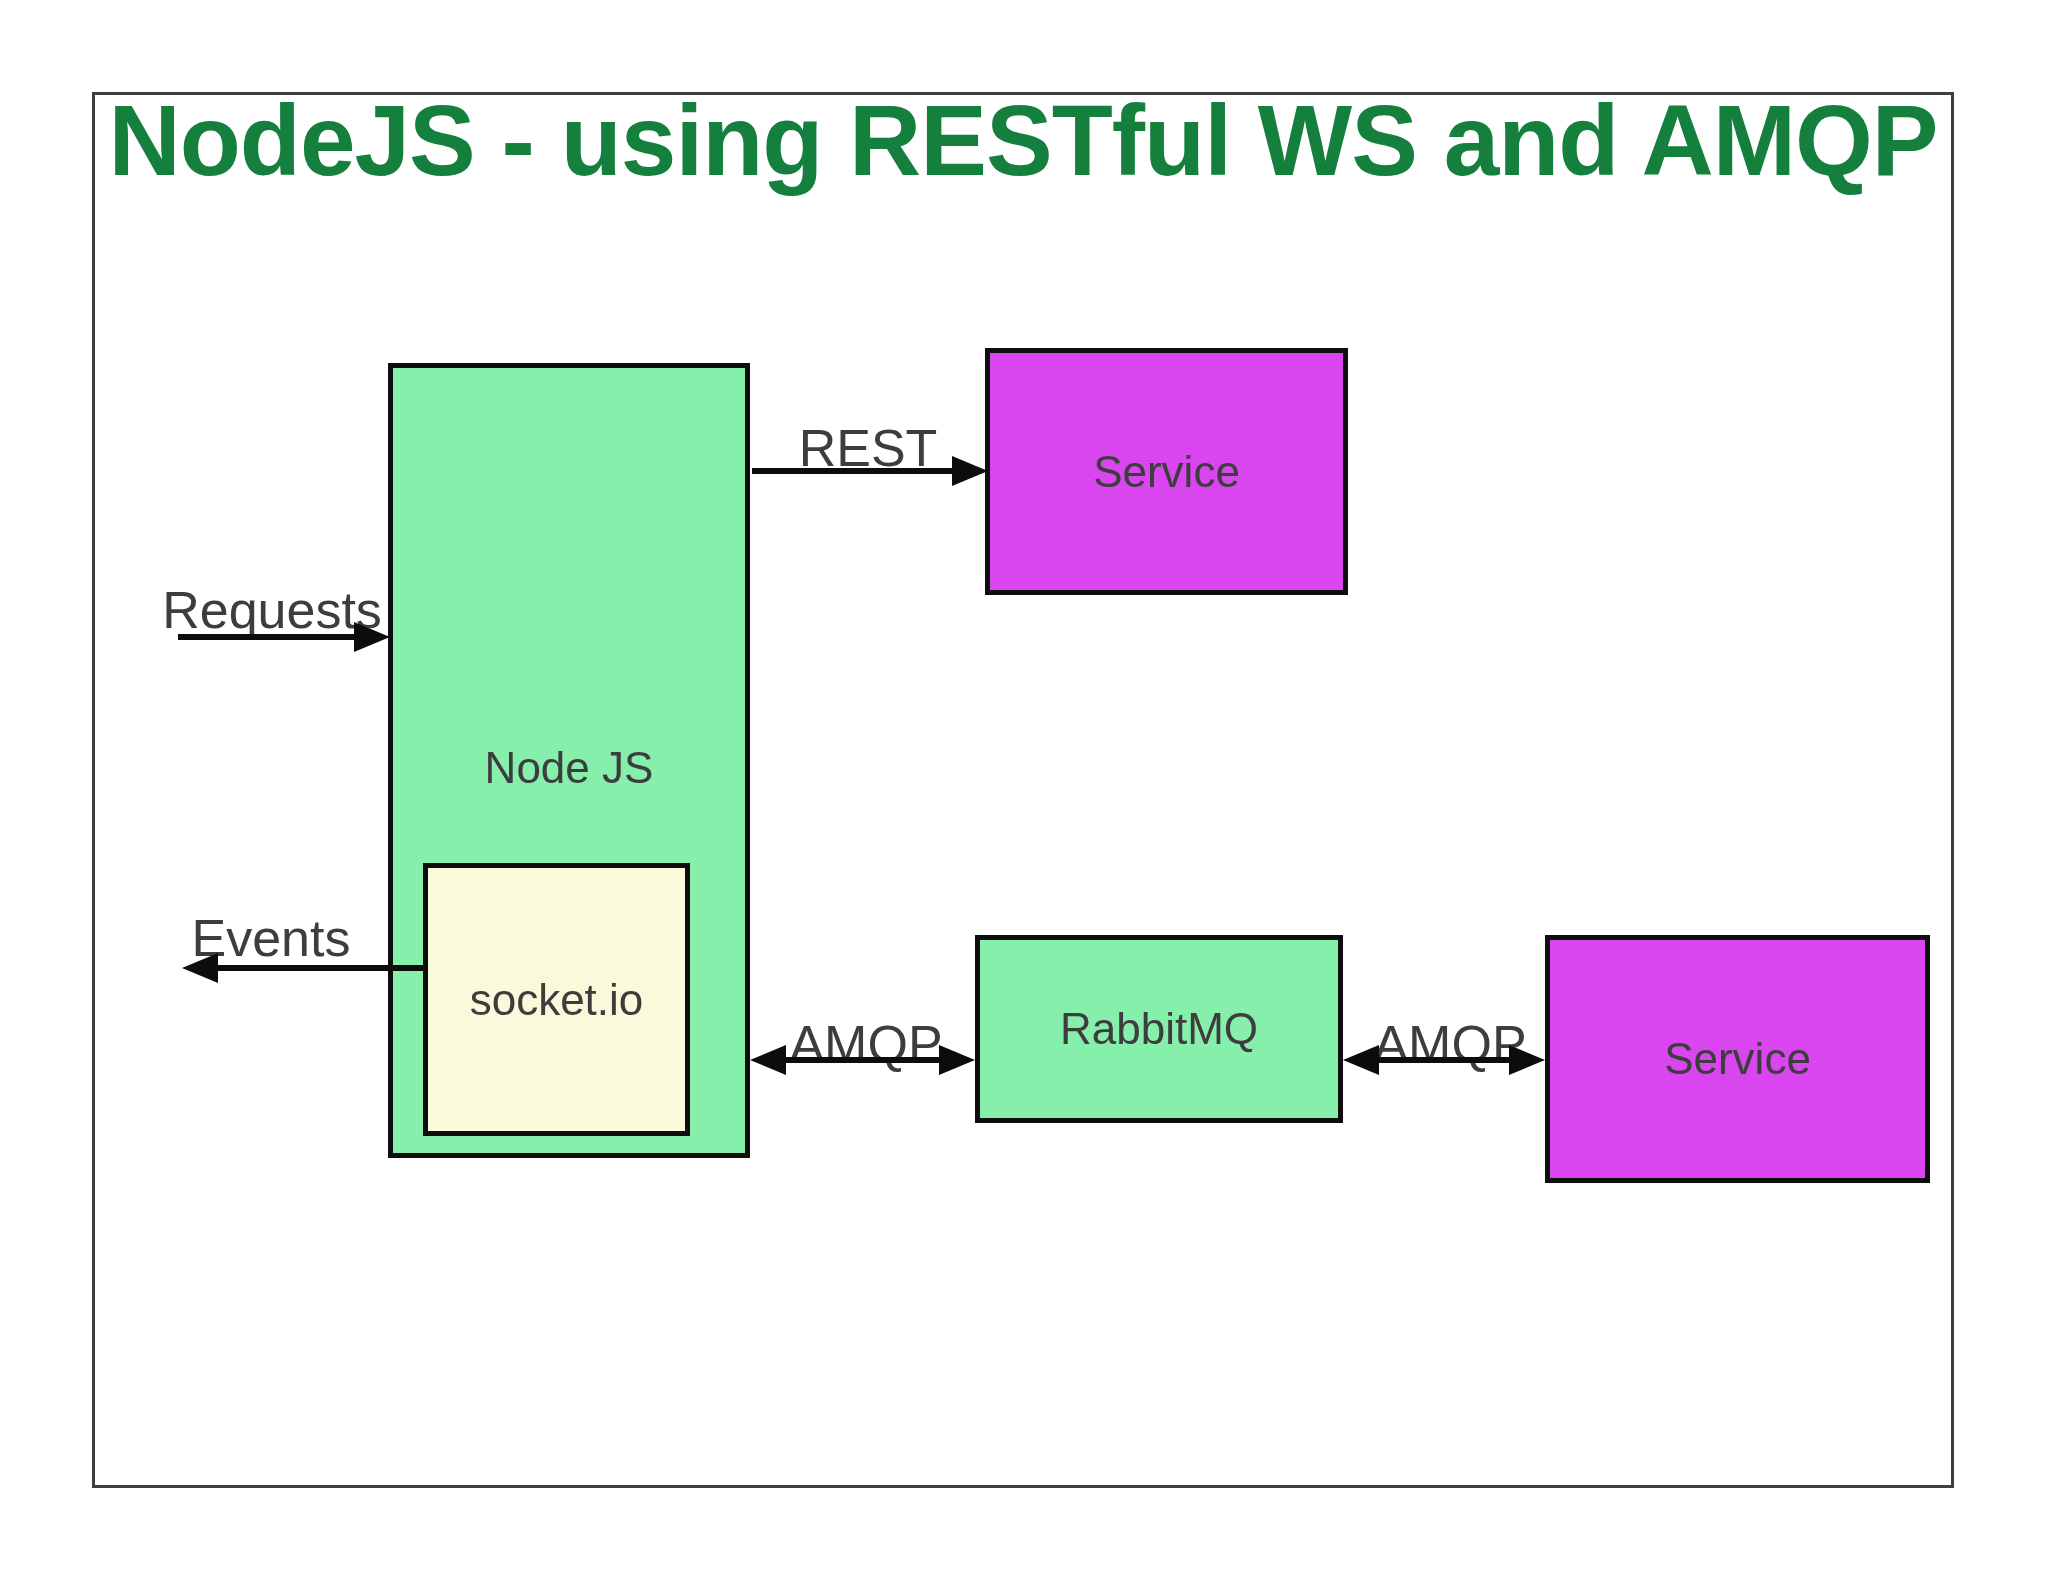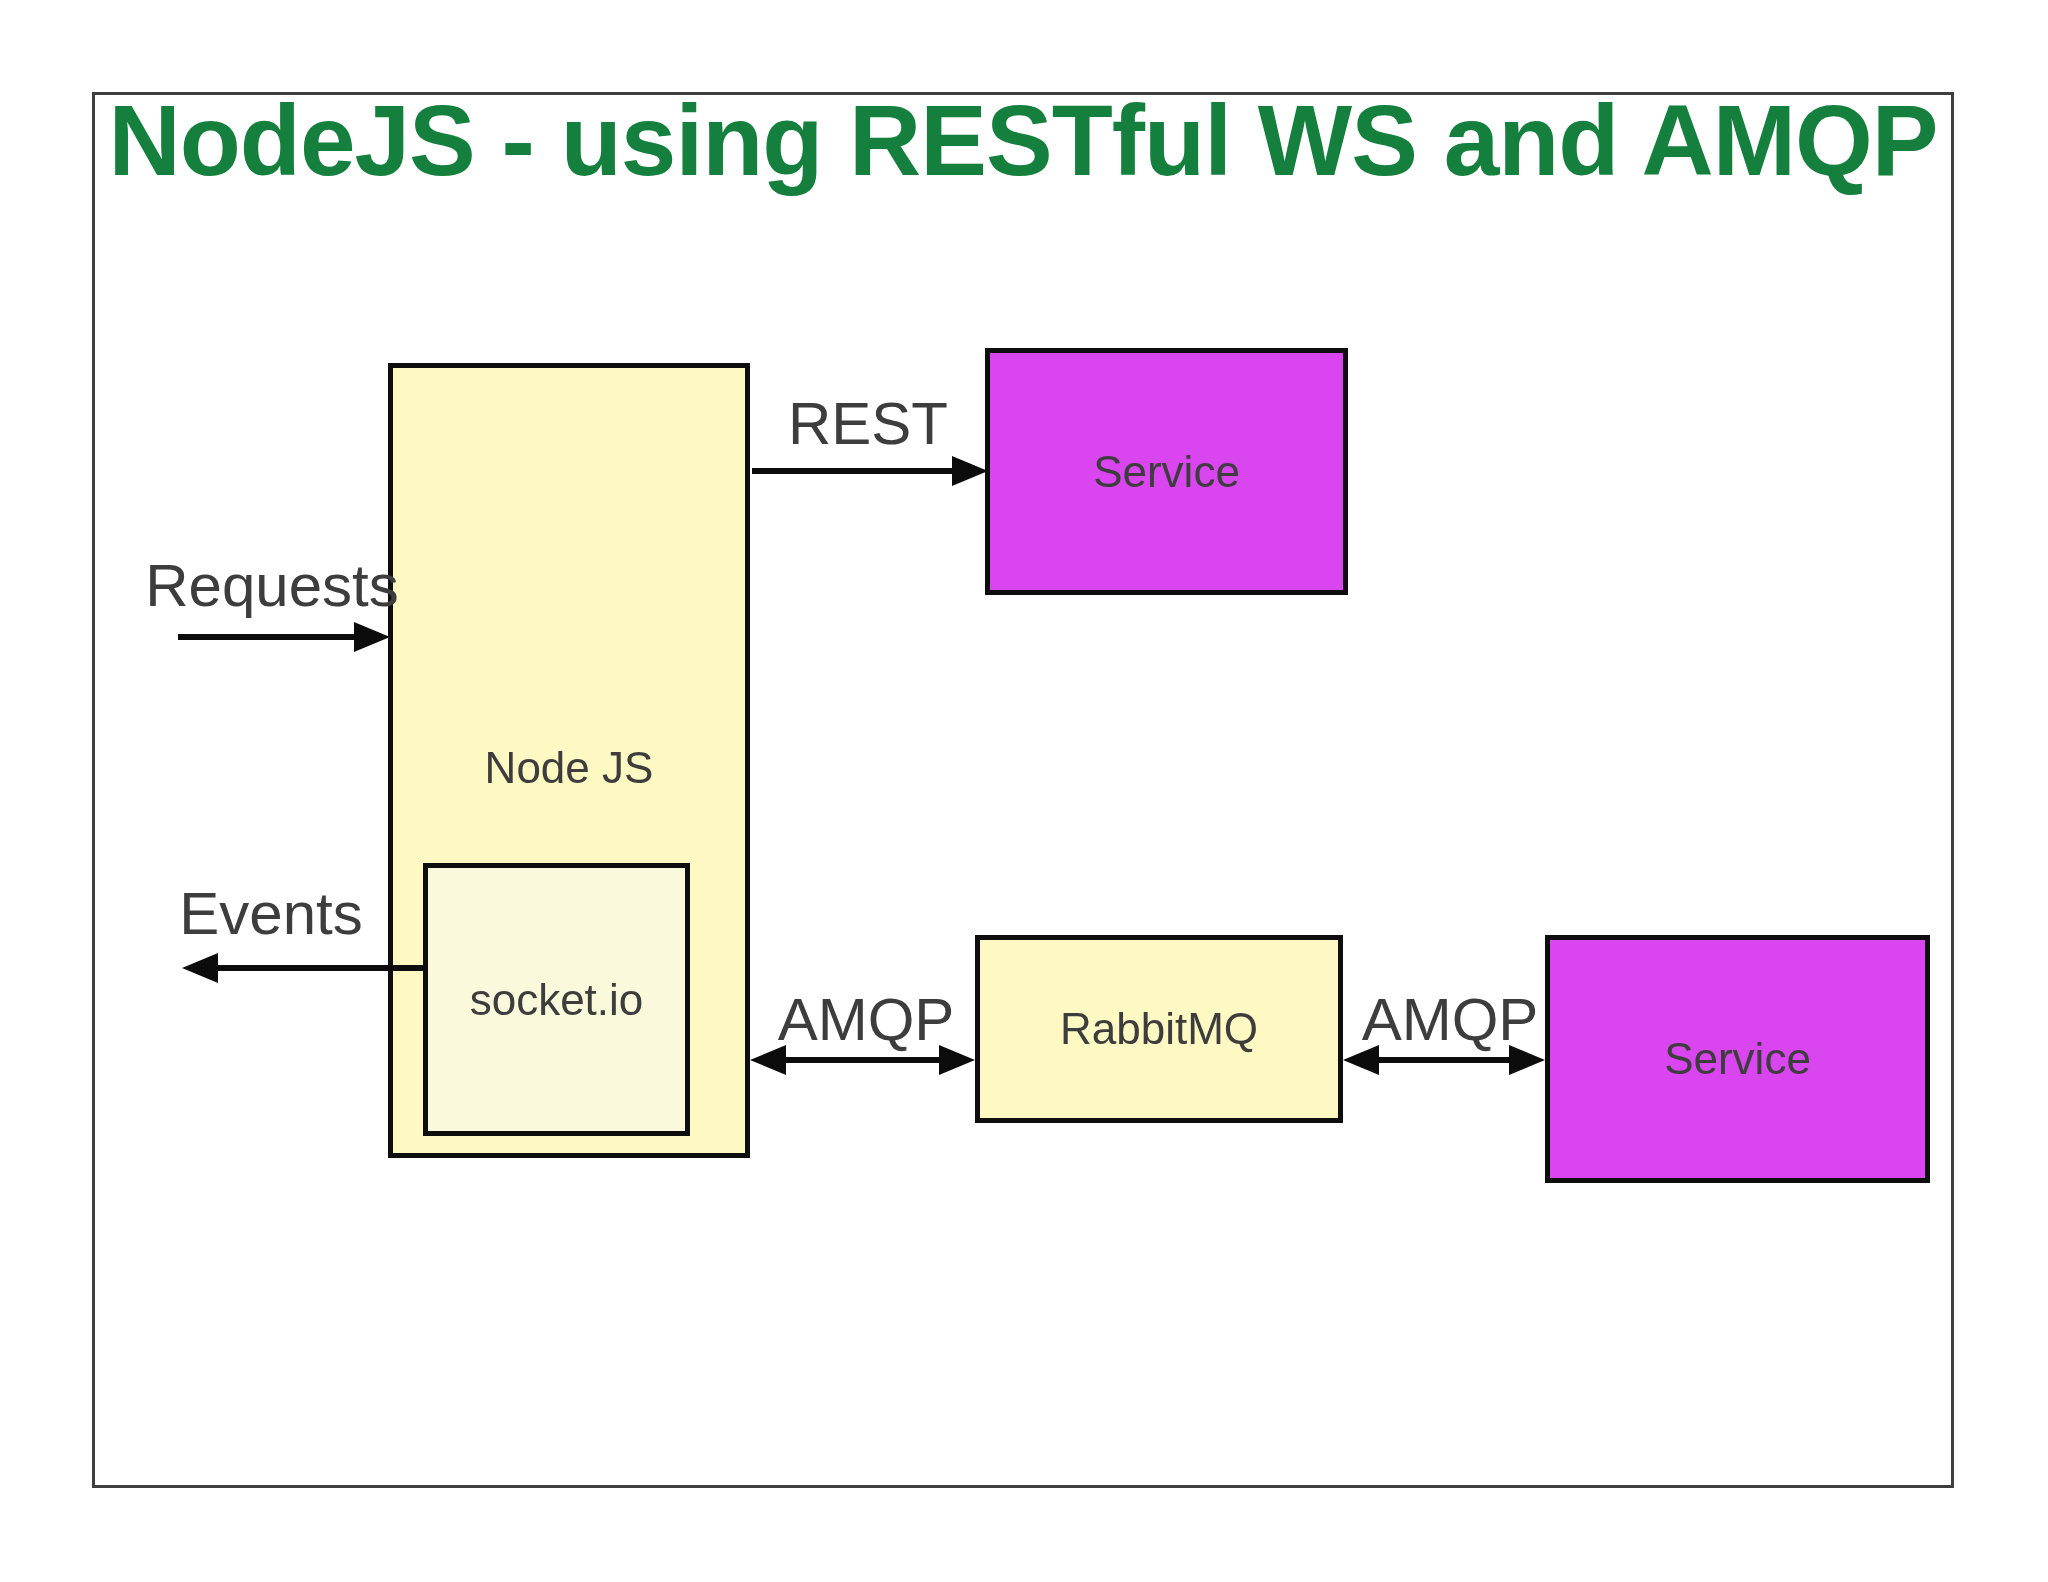--- a/index.html
+++ b/index.html
@@ -31,21 +31,21 @@
     color: #15803d;
     line-height: 1.2;
     z-index: 3;
   }
   .box {
     position: absolute;
     border: 5px solid #0e0e0e;
     box-sizing: border-box;
     z-index: 2;
   }
-  .green-fill  { background: #fef9c3; }
+  .green-fill  { background: #86efac; }
   .yellow-fill { background: #d946ef; }
   .box-label {
     position: absolute;
     left: 0; right: 0;
     text-align: center;
     font-size: 44px;
     color: #3d3d3d;
     line-height: 1;
   }
   #nodejs-box   { left: 388px; top: 363px;  width: 362px; height: 795px; }
@@ -82,25 +82,26 @@
     width: 2048px; height: 1582px;
     z-index: 5;
     pointer-events: none;
   }
   #arrow-layer line    { stroke: #0c0c0c; stroke-width: 6; }
   #arrow-layer polygon { fill: #0c0c0c; }
 
   .edge-label {
     position: absolute;
     transform: translateX(-50%);
-    font-size: 60px;
+    font-size: 52px;
     color: #3d3d3d;
     line-height: 1;
     white-space: nowrap;
     z-index: 4;
+    margin-top: 28px;
   }
   #label-rest     { left: 868px;  top: 394px; }
   #label-requests { left: 272px;  top: 556px; }
   #label-events   { left: 271px;  top: 884px; }
   #label-amqp-1   { left: 866px;  top: 990px; }
   #label-amqp-2   { left: 1450px; top: 990px; }
 </style>
 </head>
 <body>
 

